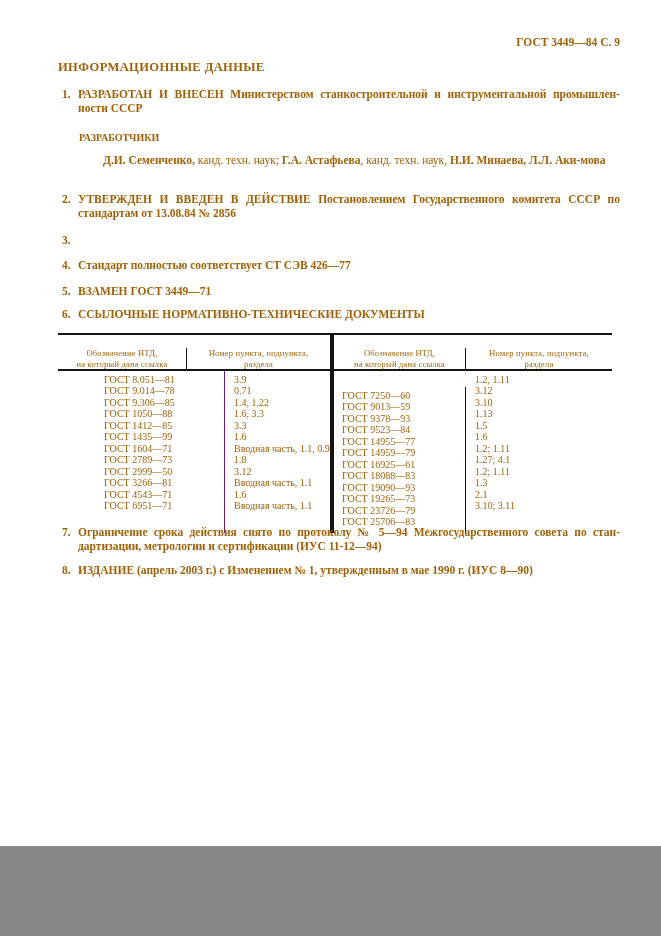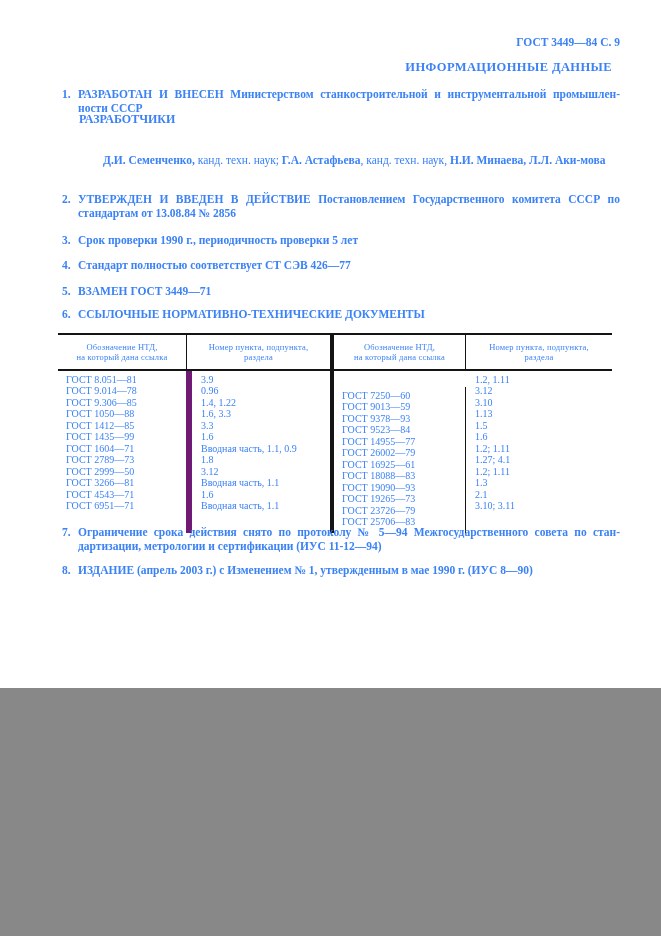--- a/index.html
+++ b/index.html
@@ -1,69 +1,69 @@
 <!DOCTYPE html>
 <html><head>
 <meta charset="utf-8">
 <style>
   html,body { margin:0; padding:0; background:#888; }
   .page {
     position:relative;
-    width:661px; height:688px;
+    width:661px; height:846px;
     margin:0 auto;
     background:#ffffff;
-    color:#3b82f6;
+    color:#a16207;
     font-family:"Liberation Serif","DejaVu Serif",serif;
     overflow:hidden;
   }
   .doc-ref {
     position:absolute; top:36px; right:41px;
     font-weight:bold; font-size:11.5px; white-space:nowrap;
   }
   .doc-title {
     position:absolute; top:60px; left:58px; width:554px;
-    text-align:right; font-weight:bold; font-size:12.5px; letter-spacing:0.4px;
+    text-align:left; font-weight:bold; font-size:12.5px; letter-spacing:0.4px;
   }
   .item {
     position:absolute; left:78px; width:542px;
     font-weight:bold; font-size:11.5px; line-height:13.5px;
     text-align:justify;
   }
   .item .num { position:absolute; left:-16px; font-weight:bold; }
   .subhead {
-    position:absolute; left:79px; top:112px;
-    font-weight:bold; font-size:12px;
+    position:absolute; left:79px; top:132px;
+    font-weight:bold; font-size:10px;
   }
   .devs {
     position:absolute; left:92px; top:154px; width:528px;
     font-size:11.5px; line-height:13.5px;
     text-align:justify; text-indent:11px;font-family:Liberation Serif, serif;
   }
   .devs .b { font-weight:bold; }
   .devs .r { font-weight:normal; }
 
   
   .reftable {
     position:absolute; left:58px; top:333px; width:554px;
     border-top:2.5px solid #141414;
     display:flex;
   }
   .half { display:flex; flex-direction:column; }
   .half-left  { width:272px; }
   .half-right { width:278px; border-left:4px solid #141414; }
-  .hrow { display:flex; height:34px; border-bottom:2.5px solid #141414; }
+  .hrow { display:flex; height:34px; border-bottom:2.5px solid #141414;align-items:flex-end; }
   .th {
     display:flex; align-items:center; justify-content:center;
     text-align:center; font-size:8.5px; line-height:10.5px; letter-spacing:0.2px;
   }
   .half-left  .th.a { width:128px; border-right:1px solid #141414; }
   .half-right .th.a { width:131px; border-right:1px solid #141414; }
   .th.b { flex:1; }
   .rows { display:flex; flex:1; }
-  .half-left  .colA { width:128px; border-right:6px solid #701a75; }
+  .half-left  .colA { width:128px; border-right:1px solid #701a75;margin-left:38px; }
   .half-right .colA { width:131px; border-right:1px solid #141414;margin-top:16px; }
   .colA, .colB { padding:3px 0 6px 0; }
   .colB { flex:1; }
   .cl {
     font-size:10px; line-height:11.45px;
     padding-left:8px; white-space:nowrap;
   }
   .colB .cl { padding-left:9px; }
 </style>
 </head>
@@ -84,21 +84,20 @@
 
   <div class="devs"><span class="b">Д.И. Семенченко,</span><span class="r"> канд. техн. наук; </span><span class="b">Г.А. Астафьева</span><span class="r">, канд. техн. наук, </span><span class="b">Н.И. Минаева, Л.Л. Аки-мова</span></div>
 
   <div class="item" style="top:193px">
     <span class="num">2.</span>
     <span>УТВЕРЖДЕН И ВВЕДЕН В ДЕЙСТВИЕ Постановлением Государственного комитета СССР по стандартам от 13.08.84 № 2856</span>
   </div>
 
   <div class="item" style="top:234px">
     <span class="num">3.</span>
-    <span>Срок проверки 1990 г., периодичность проверки 5 лет</span>
   </div>
 
   <div class="item" style="top:259px">
     <span class="num">4.</span>
     <span>Стандарт полностью соответствует СТ СЭВ 426—77</span>
   </div>
 
   <div class="item" style="top:285px">
     <span class="num">5.</span>
     <span>ВЗАМЕН ГОСТ 3449—71</span>
@@ -129,21 +128,21 @@
             <div class="cl">ГОСТ 1435—99</div>
             <div class="cl">ГОСТ 1604—71</div>
             <div class="cl">ГОСТ 2789—73</div>
             <div class="cl">ГОСТ 2999—50</div>
             <div class="cl">ГОСТ 3266—81</div>
             <div class="cl">ГОСТ 4543—71</div>
             <div class="cl">ГОСТ 6951—71</div>
           </div>
         <div class="colB">
             <div class="cl">3.9</div>
-            <div class="cl">0.96</div>
+            <div class="cl">0.71</div>
             <div class="cl">1.4, 1.22</div>
             <div class="cl">1.6, 3.3</div>
             <div class="cl">3.3</div>
             <div class="cl">1.6</div>
             <div class="cl">Вводная часть, 1.1, 0.9</div>
             <div class="cl">1.8</div>
             <div class="cl">3.12</div>
             <div class="cl">Вводная часть, 1.1</div>
             <div class="cl">1.6</div>
             <div class="cl">Вводная часть, 1.1</div>
@@ -159,21 +158,21 @@
           <div><span>Номер пункта, подпункта,</span><br><span>раздела</span></div>
         </div>
       </div>
       <div class="rows">
         <div class="colA">
             <div class="cl">ГОСТ 7250—60</div>
             <div class="cl">ГОСТ 9013—59</div>
             <div class="cl">ГОСТ 9378—93</div>
             <div class="cl">ГОСТ 9523—84</div>
             <div class="cl">ГОСТ 14955—77</div>
-            <div class="cl">ГОСТ 26002—79</div>
+            <div class="cl">ГОСТ 14959—79</div>
             <div class="cl">ГОСТ 16925—61</div>
             <div class="cl">ГОСТ 18088—83</div>
             <div class="cl">ГОСТ 19090—93</div>
             <div class="cl">ГОСТ 19265—73</div>
             <div class="cl">ГОСТ 23726—79</div>
             <div class="cl">ГОСТ 25706—83</div>
           </div>
         <div class="colB">
             <div class="cl">1.2, 1.11</div>
             <div class="cl">3.12</div>

